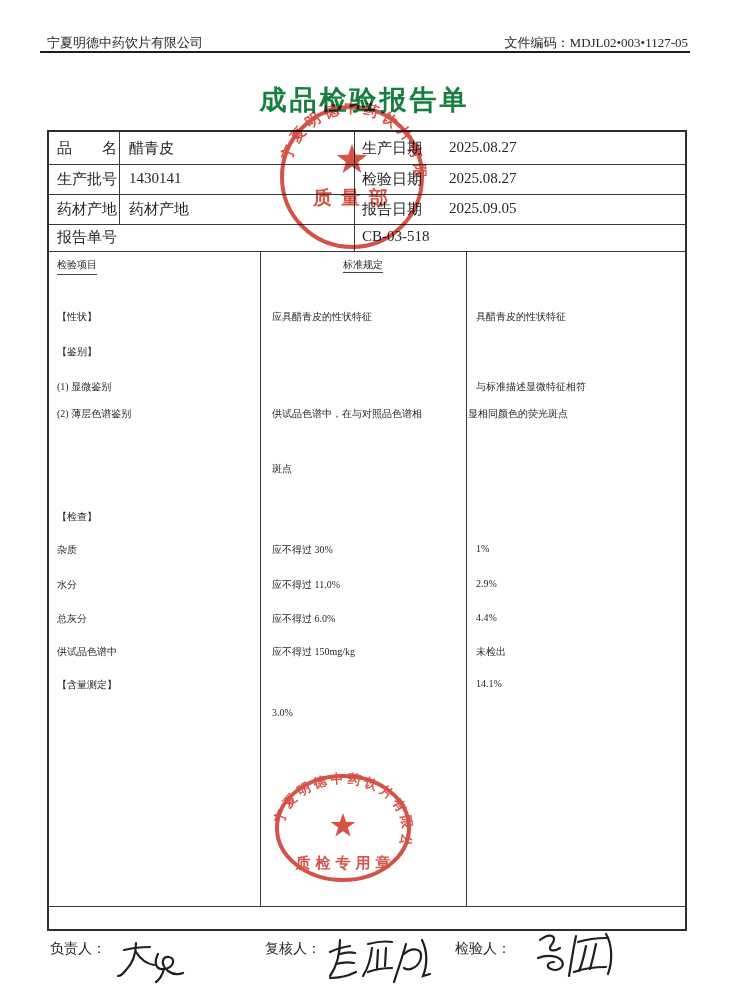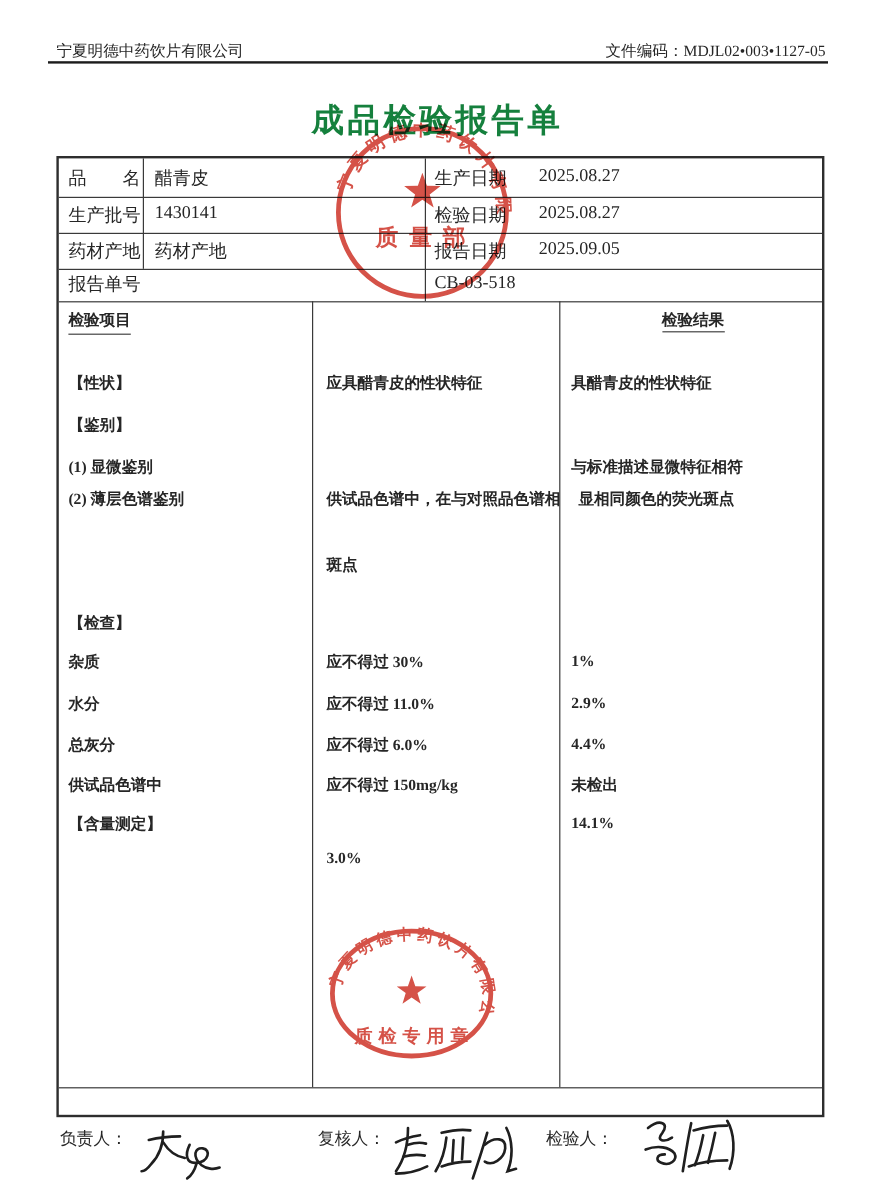--- a/index.html
+++ b/index.html
@@ -10,21 +10,21 @@
   .hdr{font-size:13px;top:34px;}
   .hdr-rule{position:absolute;left:40px;top:51px;width:650px;height:2px;background:#1c1c1c;}
   .title{position:absolute;left:0;top:82px;width:729px;text-align:center;
          font-size:27px;font-weight:bold;letter-spacing:3px;color:#15803d;}
   
   .tbl{position:absolute;left:47px;top:130px;width:640px;height:801px;border:2px solid #2e2e2e;box-sizing:border-box;}
   .hline{position:absolute;left:0;width:100%;height:1px;background:#3a3a3a;}
   .vline{position:absolute;width:1px;background:#3a3a3a;}
   
   .cell{position:absolute;font-size:15px;white-space:nowrap;}
-  .scell{position:absolute;font-size:13px;white-space:nowrap;font-weight:bold;}
+  .scell{position:absolute;font-size:10px;white-space:nowrap;}
   .colhead{border-bottom:1px solid #444;padding-bottom:2px;}
   .ctr{text-align:center;}
   
   .stamp{position:absolute;mix-blend-mode:multiply;opacity:0.88;}
   
   .sig{position:absolute;}
   .siglabel{font-size:14px;}
 </style>
 </head>
 <body>
@@ -62,21 +62,21 @@
 
     <span class="cell" style="left:8px;top:68px">药材产地</span>
     <span class="cell" style="left:80px;top:68px">药材产地</span>
     <span class="cell" style="left:313px;top:68px">报告日期</span>
     <span class="cell" style="left:400px;top:68px">2025.09.05</span>
 
     <span class="cell" style="left:8px;top:96px">报告单号</span>
     <span class="cell" style="left:313px;top:96px">CB-03-518</span>
 
     <span class="scell colhead" style="left:8px;top:126px">检验项目</span>
-    <span class="scell ctr" style="left:417px;top:126px;width:223px"><span class="colhead">检验结果</span></span>
+    <span class="scell ctr" style="left:211px;top:126px;width:206px"><span class="colhead">标准规定</span></span>
 
     <span class="scell" style="left:8px;top:178px">【性状】</span>
     <span class="scell" style="left:8px;top:213px">【鉴别】</span>
     <span class="scell" style="left:8px;top:248px">(1) 显微鉴别</span>
     <span class="scell" style="left:8px;top:275px">(2) 薄层色谱鉴别</span>
     <span class="scell" style="left:8px;top:378px">【检查】</span>
     <span class="scell" style="left:8px;top:411px">杂质</span>
     <span class="scell" style="left:8px;top:446px">水分</span>
     <span class="scell" style="left:8px;top:480px">总灰分</span>
     <span class="scell" style="left:8px;top:513px">供试品色谱中</span>
@@ -86,21 +86,21 @@
     <span class="scell" style="left:223px;top:275px">供试品色谱中，在与对照品色谱相</span>
     <span class="scell" style="left:223px;top:330px">斑点</span>
     <span class="scell" style="left:223px;top:411px">应不得过 30%</span>
     <span class="scell" style="left:223px;top:446px">应不得过 11.0%</span>
     <span class="scell" style="left:223px;top:480px">应不得过 6.0%</span>
     <span class="scell" style="left:223px;top:513px">应不得过 150mg/kg</span>
     <span class="scell" style="left:223px;top:575px">3.0%</span>
 
     <span class="scell" style="left:427px;top:178px">具醋青皮的性状特征</span>
     <span class="scell" style="left:427px;top:248px">与标准描述显微特征相符</span>
-    <span class="scell" style="left:433px;top:275px">显相同颜色的荧光斑点</span>
+    <span class="scell" style="left:419px;top:275px">显相同颜色的荧光斑点</span>
     <span class="scell" style="left:427px;top:411px">1%</span>
     <span class="scell" style="left:427px;top:446px">2.9%</span>
     <span class="scell" style="left:427px;top:480px">4.4%</span>
     <span class="scell" style="left:427px;top:513px">未检出</span>
     <span class="scell" style="left:427px;top:546px">14.1%</span>
 
   </div>
 
   <svg class="stamp" style="left:277px;top:102px" width="150" height="150" viewBox="0 0 150 150">
     <defs>

